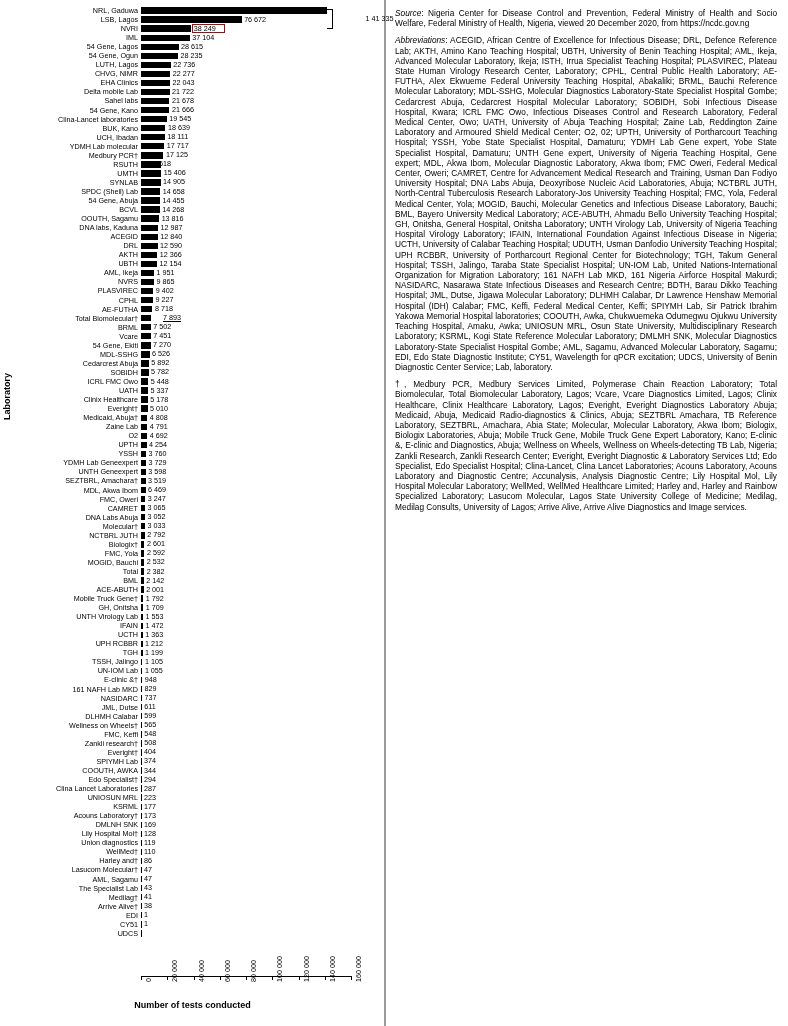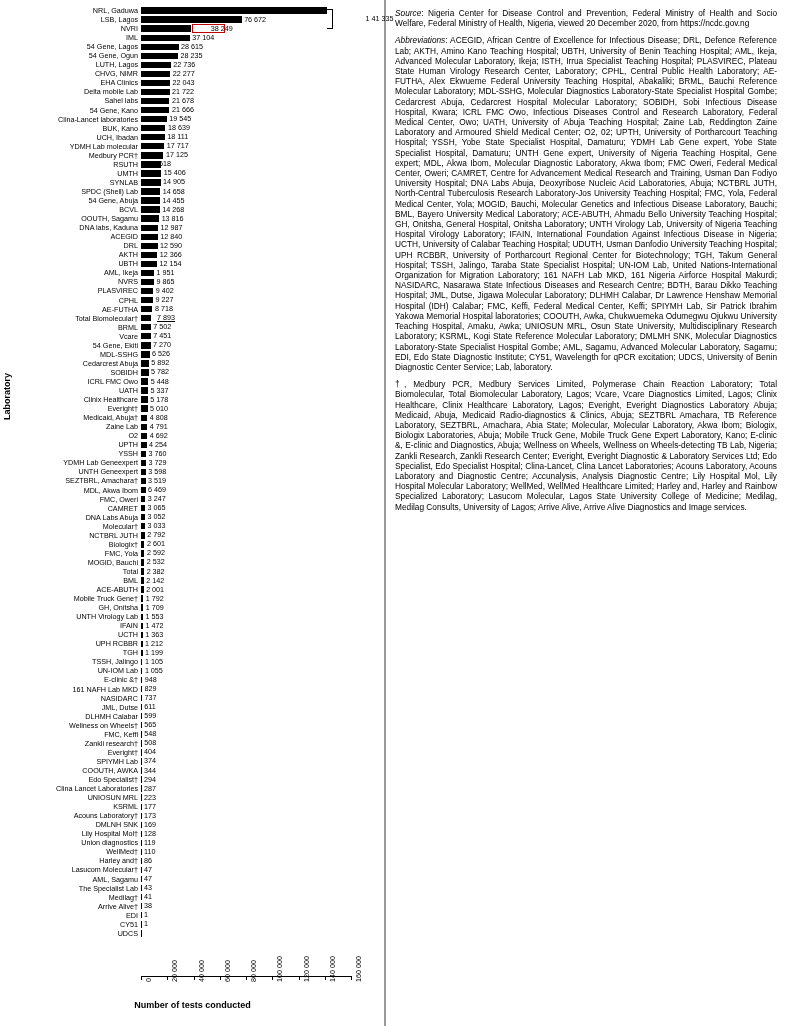--- a/index.html
+++ b/index.html
@@ -157,21 +157,21 @@
             <div class="cat">LSB, Lagos</div>
             <div class="barbox">
               <div class="bar" style="width: 100.632px;"></div>
               <div class="vallab" style="left: 103.132px;">76 672</div>
             </div>
           </div>
           <div class="row">
             <div class="cat">NVRI</div>
             <div class="barbox">
               <div class="bar" style="width: 50.2018px;"></div>
-              <div class="vallab" style="left: 52.7018px; padding-left: 17px;">38 249</div>
+              <div class="vallab" style="left: 52.7018px;">38 249</div>
               <div class="hl-box" style="left: 51.2018px; top: 0px; width: 33px; height: 9px;"></div>
             </div>
           </div>
           <div class="row">
             <div class="cat">IML</div>
             <div class="barbox">
               <div class="bar" style="width: 48.699px;"></div>
               <div class="vallab" style="left: 51.199px;">37 104</div>
             </div>
           </div>
@@ -382,21 +382,21 @@
             <div class="cat">AE-FUTHA</div>
             <div class="barbox">
               <div class="bar" style="width: 11.4424px;"></div>
               <div class="vallab" style="left: 13.9424px;">8 718</div>
             </div>
           </div>
           <div class="row">
             <div class="cat">Total Biomolecular†</div>
             <div class="barbox">
               <div class="bar" style="width: 10.3596px;"></div>
-              <div class="vallab" style="left: 16px; text-decoration: underline;">7 893</div>
+              <div class="vallab" style="left: 22px; text-decoration: underline;">7 893</div>
             </div>
           </div>
           <div class="row">
             <div class="cat">BRML</div>
             <div class="barbox">
               <div class="bar" style="width: 9.84638px;"></div>
               <div class="vallab" style="left: 12.3464px;">7 502</div>
             </div>
           </div>
           <div class="row">

